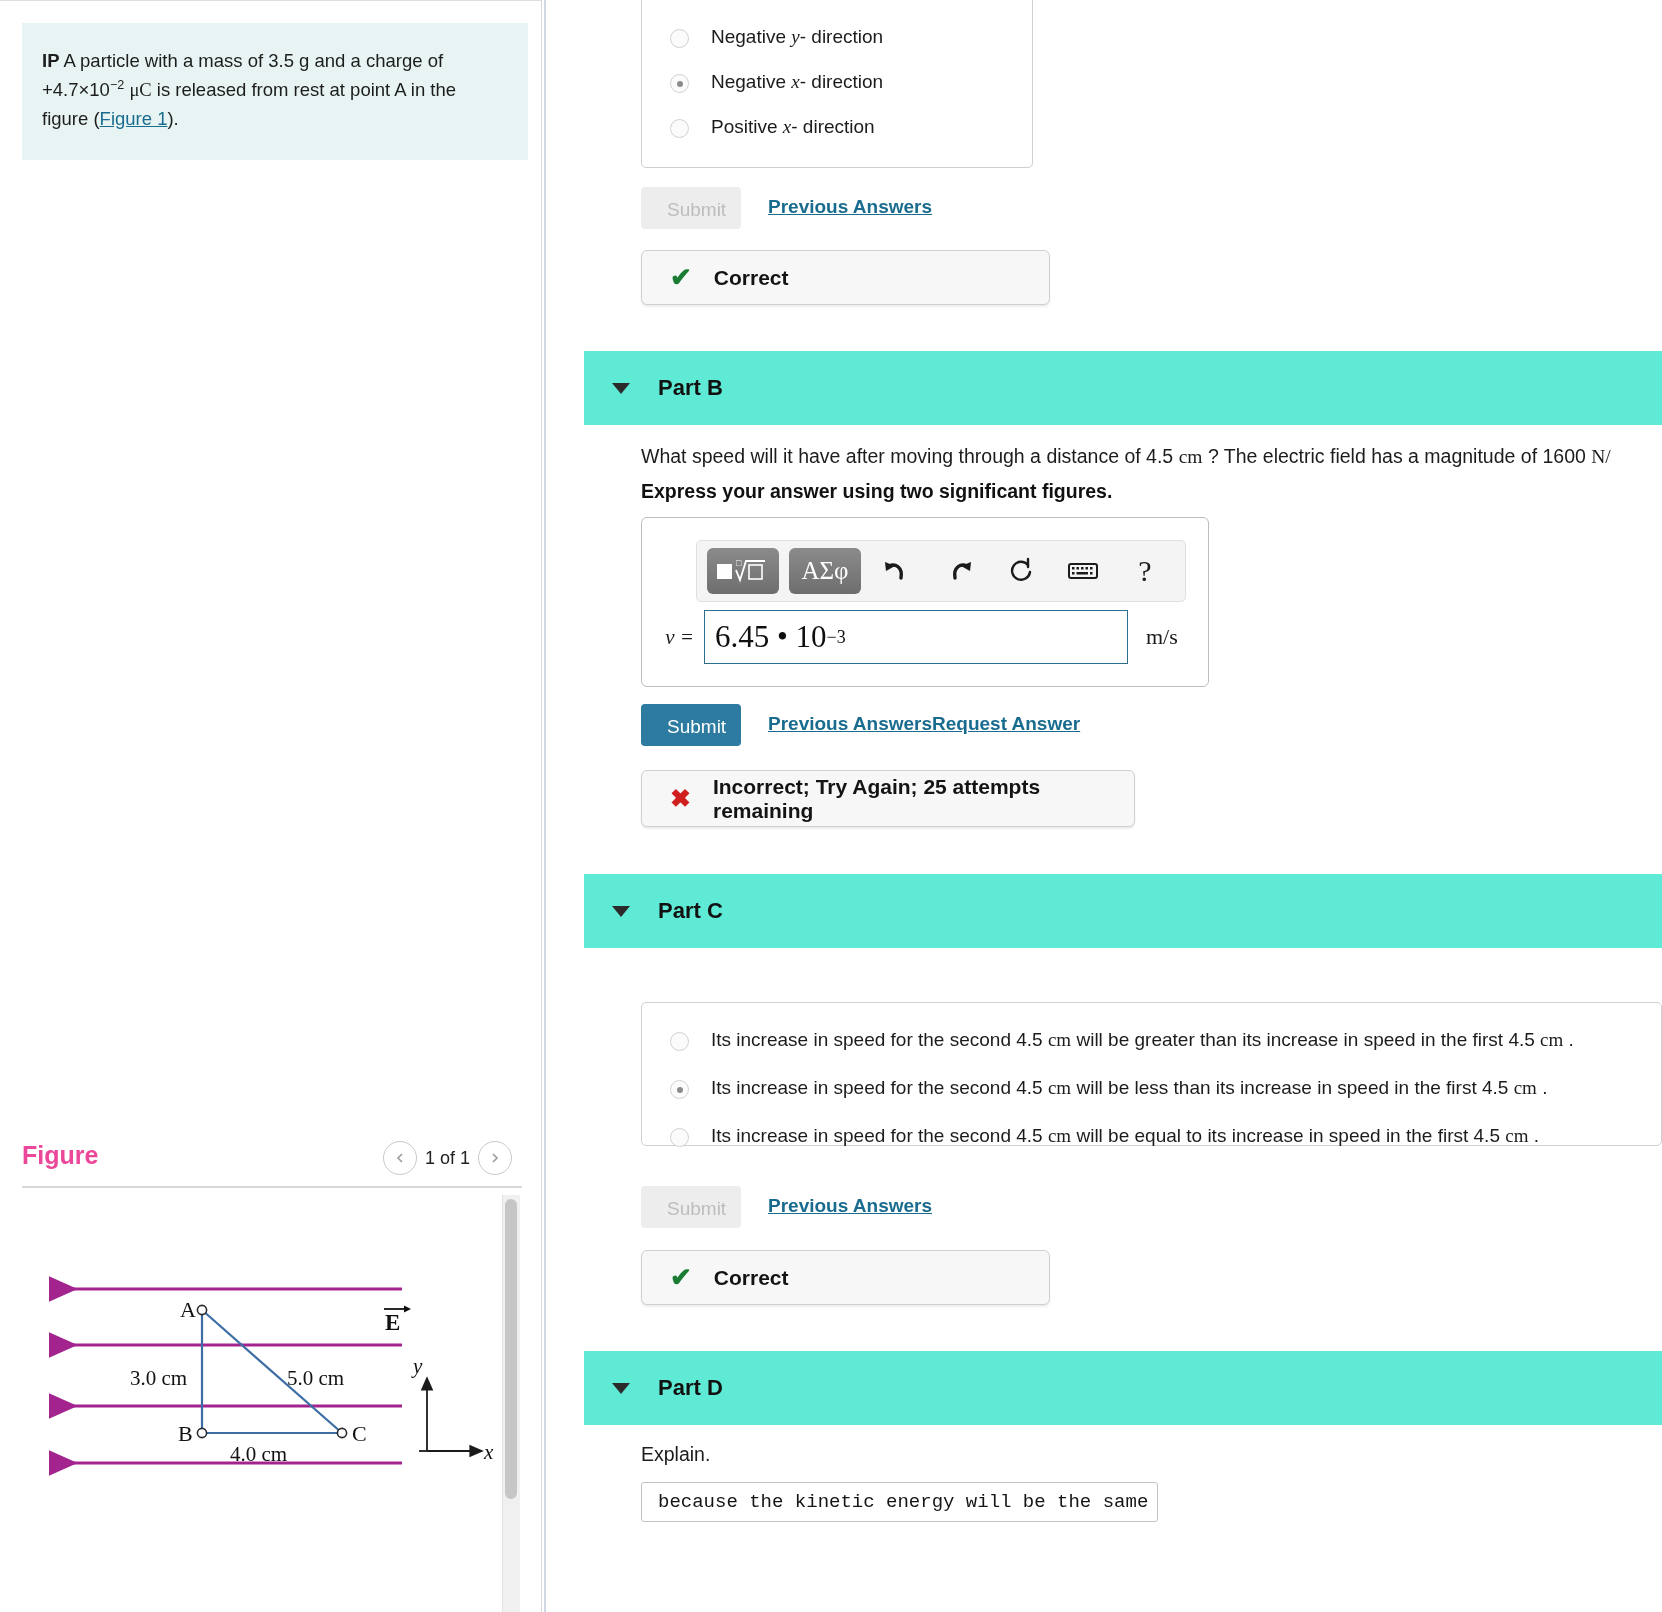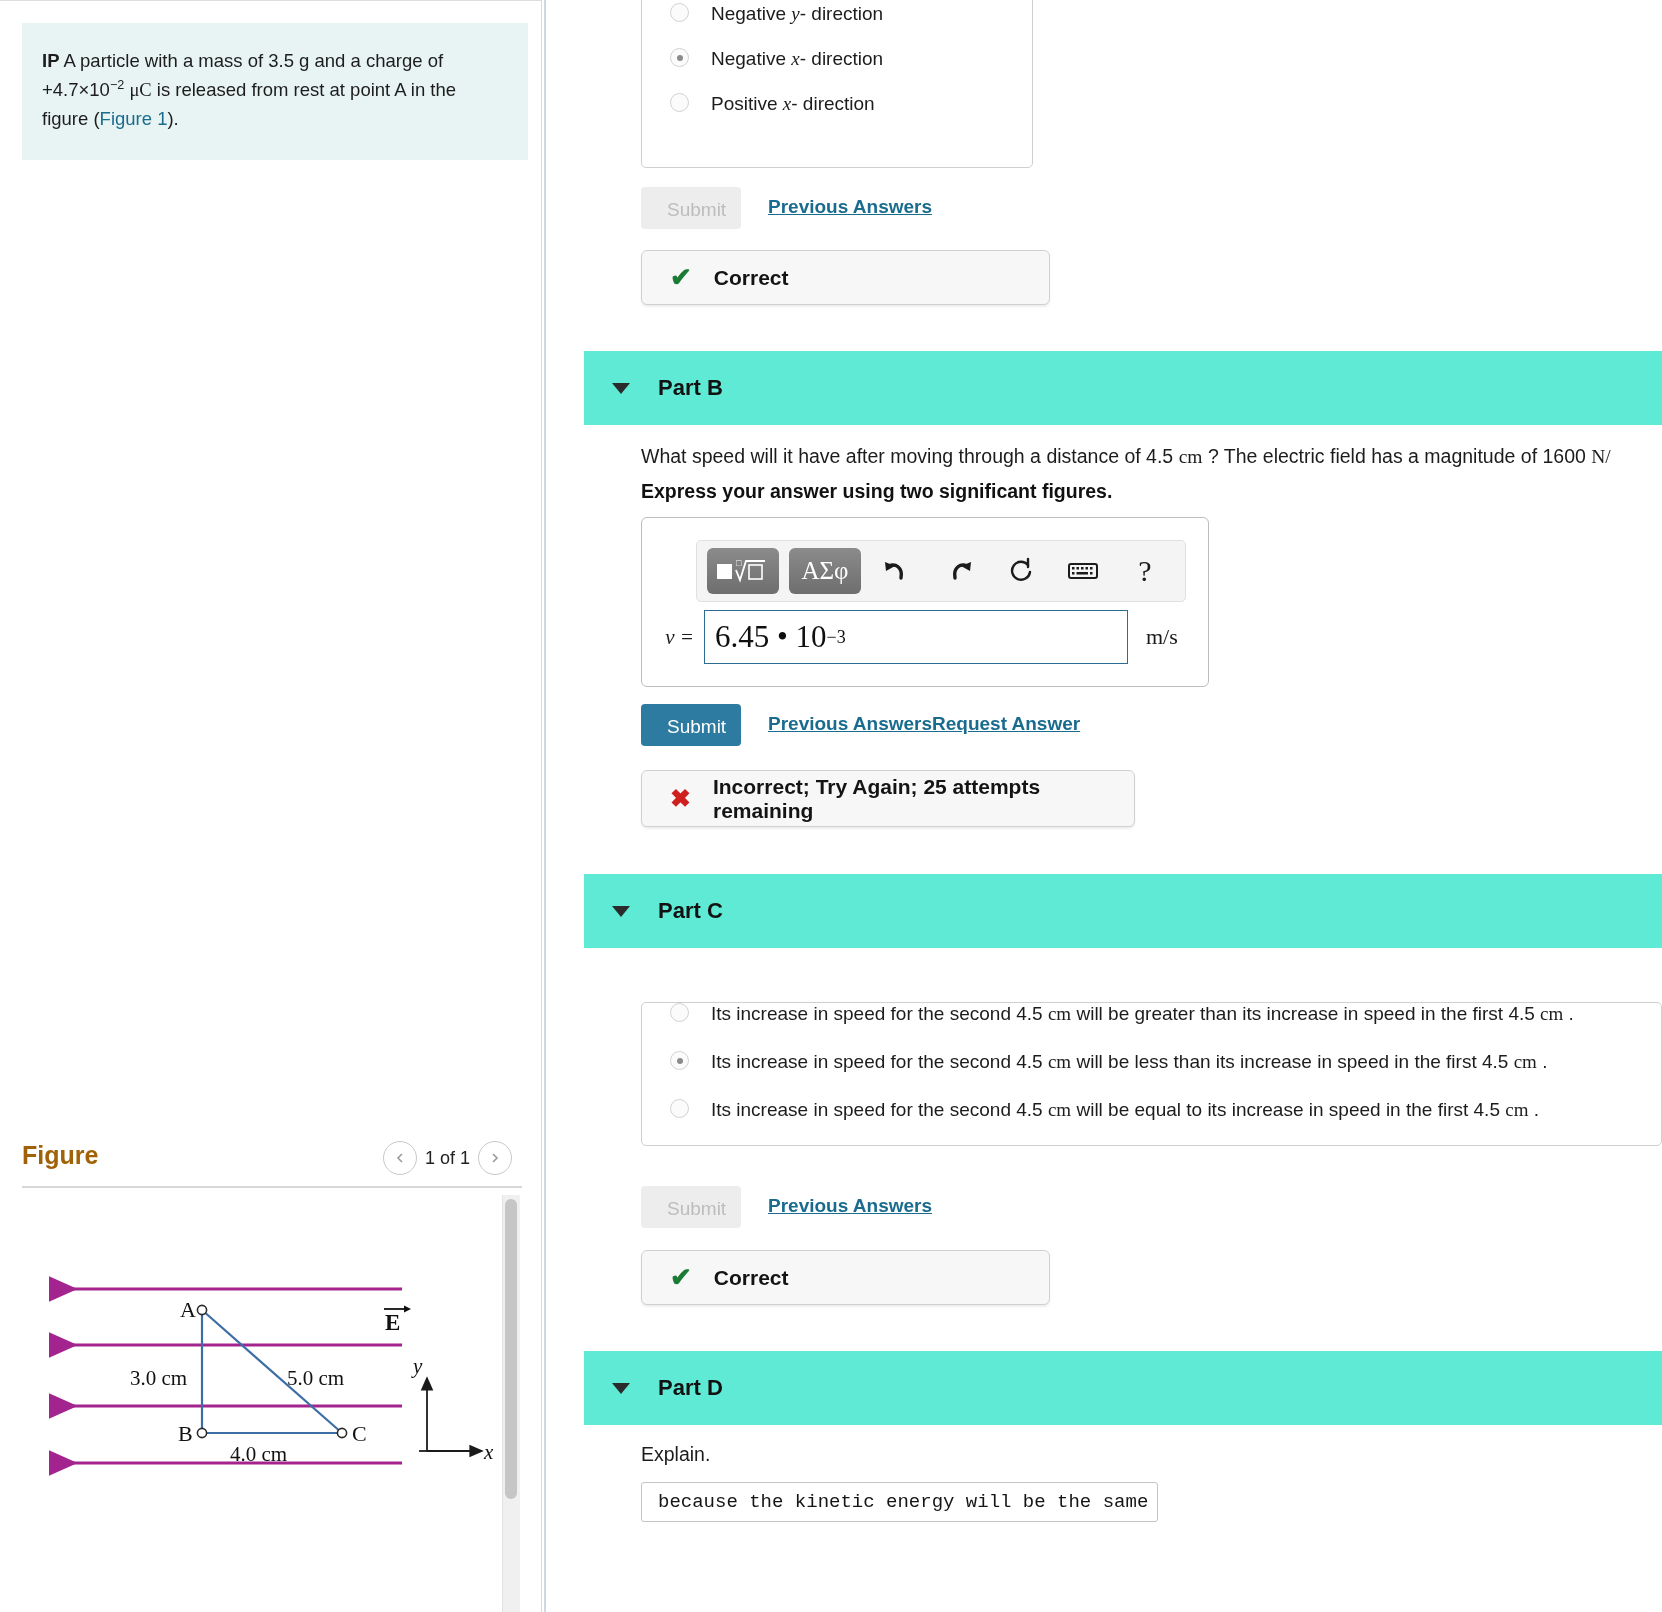--- a/index.html
+++ b/index.html
@@ -32,33 +32,33 @@
     width: 506px;
     background: #e7f4f3;
     padding: 24px 26px 26px 20px;
     font-size: 18.5px;
     line-height: 1.56;
     color: #1d1d1d;
   }
   .problem-statement b { font-weight: bold; }
   .mathvar { font-family: "Liberation Serif", serif; font-style: italic; }
   .mathrm { font-family: "Liberation Serif", serif; font-style: normal; }
-  .fig-link { color: #1a6c8f; cursor: pointer; }
+  .fig-link { color: #1a6c8f; text-decoration: underline; cursor: pointer; }
   sup.exp { font-size: 0.68em; vertical-align: super; }
 
   
   #figure-header {
     position: absolute;
     left: 22px; top: 1132px;
     width: 506px;
     height: 60px;
   }
   #figure-title {
     position: absolute; left: 0; top: 8px;
-    font-size: 25px; font-weight: bold; color: #a16207;
+    font-size: 25px; font-weight: bold; color: #ec4899;
   }
   #figure-pager {
     position: absolute; right: 16px; top: 8px;
     display: flex; align-items: center; gap: 8px;
   }
   .pager-btn {
     width: 34px; height: 34px; border-radius: 50%;
     border: 1.4px solid #c9c9c9; background: #fff;
     display: flex; align-items: center; justify-content: center;
     color: #8a8a8a; font-size: 16px; cursor: pointer;
@@ -114,21 +114,21 @@
     background: #fff;
   }
 
   .choice-box {
     border: 1px solid #cfcfcf;
     border-radius: 5px;
     background: #fff;
   }
   .choice-row {
     display: flex;
-    align-items: flex-start;
+    align-items: flex-end;
     gap: 22px;
     padding: 0 28px;
     font-size: 19px;
     color: #1c1c1c;
   }
   .radio {
     width: 19px; height: 19px;
     border-radius: 50%;
     border: 1.4px solid #d2d2d2;
     background: #fbfbfb;

